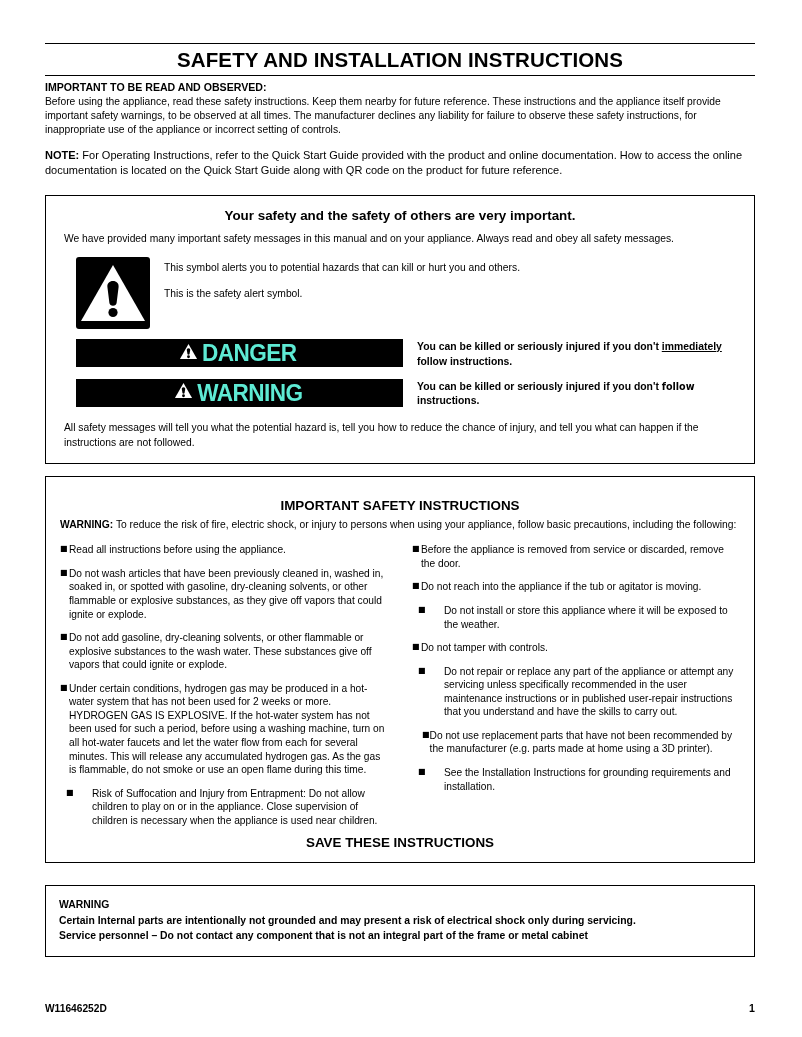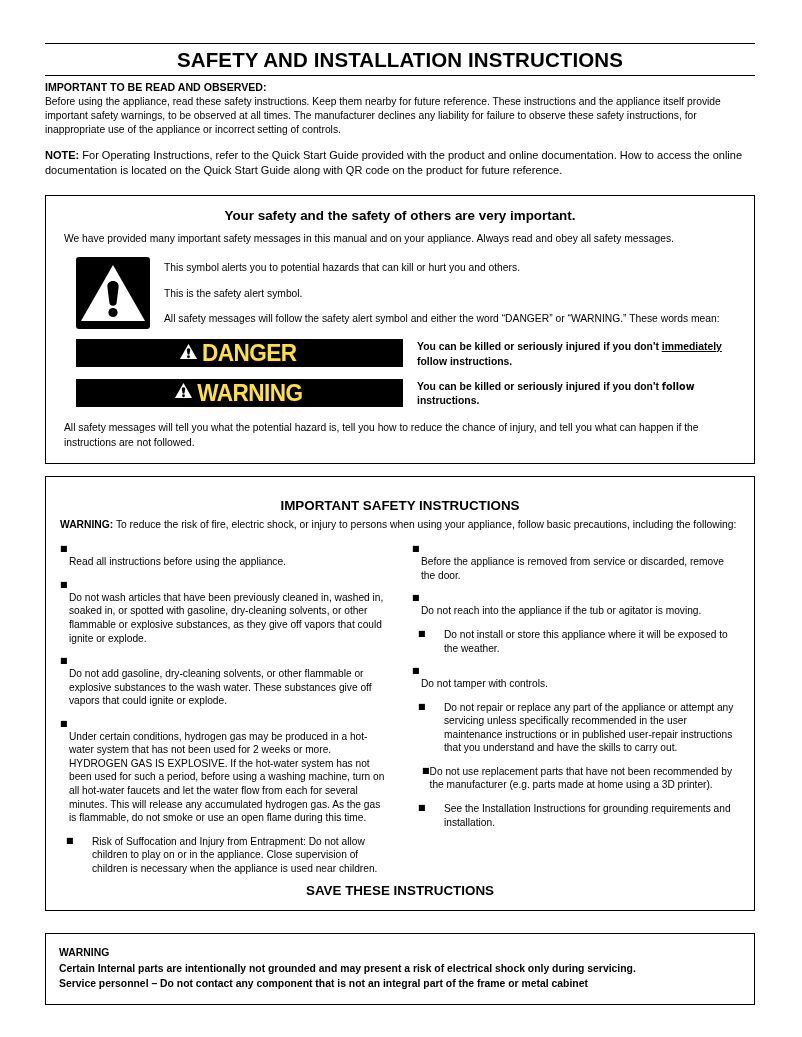--- a/index.html
+++ b/index.html
@@ -111,21 +111,21 @@
   .signal-row {
     display: flex;
     align-items: flex-start;
     margin-bottom: 9px;
   }
   .signal-row:last-child { margin-bottom: 0; }
   .signal-bar {
     width: 327px;
     height: 28px;
     background: #000;
-    color: #fde047;
+    color: #5eead4;
     display: flex;
     align-items: center;
     justify-content: center;
     flex: 0 0 auto;
     margin-left: 16px;
   }
   .signal-bar .bar-inner {
     display: flex;
     align-items: center;
     gap: 1px;
@@ -188,21 +188,21 @@
   }
   .isi-item .bullet {
     flex: 0 0 auto;
     font-size: 8px;
     line-height: 1.55;
     font-family: "DejaVu Sans", sans-serif;
   }
   .isi-item .btxt { flex: 1 1 auto; }
   
   .isi-item.tight .bullet { width: 8px; }
-  .isi-item.tight .btxt { text-indent: 0; padding-left: 1px; margin-top: 12px; }
+  .isi-item.tight .btxt { text-indent: 0; padding-left: 1px; }
   
   .isi-item.wide { padding-left: 6px; }
   .isi-item.wide .bullet { width: 26px; }
   .isi-item.wide .btxt { padding-left: 0; }
   .isi-item.indent2 { padding-left: 10px; }
 
   .save-line {
     text-align: center;
     font-size: 13.4px;
     font-weight: bold;
@@ -255,21 +255,20 @@
       <div class="alert-symbol">
         <svg width="74" height="72" viewBox="0 0 74 72" aria-hidden="true">
           <polygon points="37,8 69,64 5,64" fill="#ffffff"></polygon>
           <path d="M37,24 C40.5,24 43,26.5 42.6,30 L40.6,46 C40.4,47.6 39,48.8 37,48.8 C35,48.8 33.6,47.6 33.4,46 L31.4,30 C31,26.5 33.5,24 37,24 Z" fill="#000000"></path>
           <circle cx="37" cy="55.5" r="4.6" fill="#000000"></circle>
         </svg>
       </div>
       <div class="alert-text-col">
         <div class="alert-line">This symbol alerts you to potential hazards that can kill or hurt you and others.</div>
         <div class="alert-line">This is the safety alert symbol.</div>
-        <div class="alert-line">All safety messages will follow the safety alert symbol and either the word “DANGER” or “WARNING.” These words mean:</div>
       </div>
     </div>
 
     <div class="signal-block">
       <div class="signal-row">
         <div class="signal-bar">
           <span class="bar-inner">
             <span>
               <svg width="19" height="19" viewBox="0 0 20 20" aria-hidden="true">
                 <polygon points="10,2 19,18 1,18" fill="#ffffff"></polygon>

